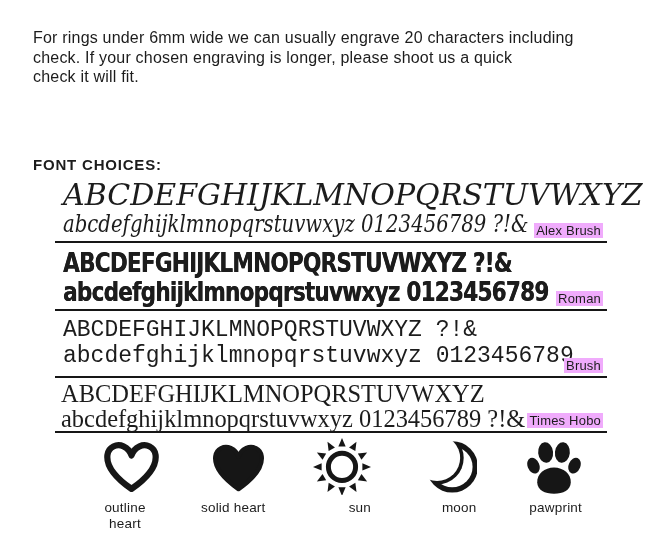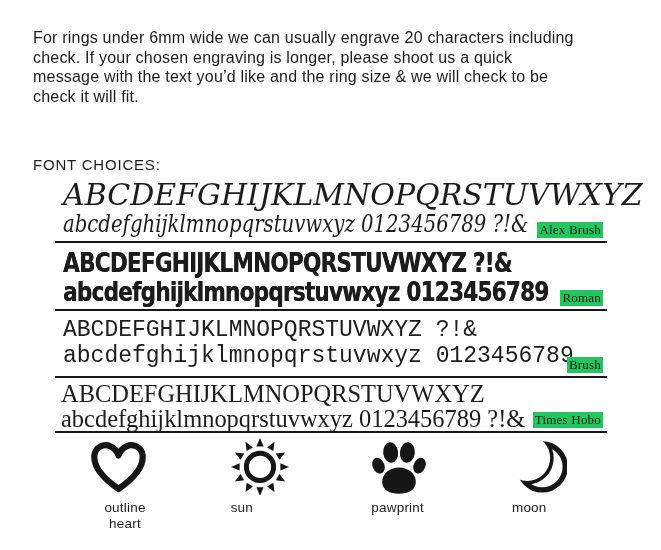--- a/index.html
+++ b/index.html
@@ -6,26 +6,26 @@
   body{
     width:661px;height:550px;overflow:hidden;background:#ffffff;
     font-family:"Liberation Sans", sans-serif;color:#1c1c1c;position:relative;
   }
   .page{position:absolute;inset:0;}
 
   
   .intro{position:absolute;left:33px;top:28px;font-size:16px;line-height:19.5px;letter-spacing:.2px;white-space:nowrap;}
 
   
-  .section-title{position:absolute;left:33px;top:156px;font-size:15px;font-weight:400;letter-spacing:.8px;}
+  .section-title{position:absolute;left:33px;top:156px;font-size:15px;font-weight:700;letter-spacing:.8px;}
 
   
   .font-block{position:absolute;left:55px;width:552px;}
   .rule{position:absolute;left:0;bottom:0;width:100%;height:2px;background:#161616;}
-  .font-label{position:absolute;right:4px;bottom:5px;font-size:13px;letter-spacing:.2px;background:#22c55e;padding:0 2px;font-family:Liberation Serif, serif;}
+  .font-label{position:absolute;right:4px;bottom:5px;font-size:13px;letter-spacing:.2px;background:#f0abfc;padding:0 2px;}
   .sample{white-space:nowrap;transform-origin:left center;}
 
   .block-alex{top:177px;height:66px;}
   .alex-upper{font-family:"DejaVu Serif", serif;font-style:italic;font-size:30px;line-height:32px;margin:2px 0 0 8px;}
   .alex-lower{font-family:"DejaVu Serif", serif;font-style:italic;font-size:24px;line-height:26px;margin-left:8px;transform:scaleX(.82);}
 
   .block-hobo{top:247px;height:64px;}
   .hobo-line{font-family:"DejaVu Sans", sans-serif;font-weight:bold;font-size:27px;line-height:29px;margin-left:8px;letter-spacing:-1px;transform:scaleX(.8);text-shadow:.4px 0 0 currentColor;}
   .hobo-line.first{margin-top:1px;}
 
@@ -33,33 +33,32 @@
   .nimbus-line{font-family:"Liberation Mono", monospace;font-size:23px;margin-left:8px;}
   .nimbus-upper{line-height:24px;margin-top:3px;}
   .nimbus-lower{line-height:29px;}
 
   .block-times{top:380px;height:53px;}
   .times-line{font-family:"Liberation Serif", serif;font-size:26px;line-height:24.5px;margin-left:6px;transform:scaleX(.94);}
   .times-line.first{margin-top:2px;}
 
   
   .symbols-row{position:absolute;left:90px;top:437px;width:492px;display:flex;justify-content:space-between;}
-  .symbol-item{width:70px;display:flex;flex-direction:column;align-items:flex-start;}
+  .symbol-item{width:70px;display:flex;flex-direction:column;align-items:flex-end;}
   .symbol-icon{height:58px;display:flex;align-items:flex-end;justify-content:center;}
   .symbol-label{margin-top:5px;font-size:13.5px;line-height:15.5px;text-align:center;letter-spacing:.2px;}
 </style>
 </head>
 <body>
 
 <div class="page">
 
   <div class="intro">
     <div>For rings under 6mm wide we can usually engrave 20 characters including</div>
     <div>check. If your chosen engraving is longer, please shoot us a quick</div>
-    <div>message with the text you’d like and the ring size &amp; we will check to be</div>
     <div>check it will fit.</div>
   </div>
 
   <div class="section-title">FONT CHOICES:</div>
 
   <section class="font-block block-alex">
     <div class="sample alex-upper">ABCDEFGHIJKLMNOPQRSTUVWXYZ</div>
     <div class="sample alex-lower">abcdefghijklmnopqrstuvwxyz 0123456789 ?!&amp;</div>
     <div class="font-label">Alex Brush</div>
     <div class="rule"></div>
@@ -90,20 +89,28 @@
 
     <div class="symbol-item">
       <div class="symbol-icon">
         <svg width="57" height="55" viewBox="0 0 64 60">
           <path d="M32 54 C 12 40 3.5 27.5 5 15.8 C 6.2 6.8 15.5 2.8 23 6.2 C 28 8.5 31 13 32 16.5 C 33 13 36 8.5 41 6.2 C 48.5 2.8 57.8 6.8 59 15.8 C 60.5 27.5 52 40 32 54 Z" fill="#ffffff" stroke="#161616" stroke-width="7" stroke-linejoin="round"></path>
         </svg>
       </div>
       <div class="symbol-label">outline heart</div>
     </div>
 
+    <div class="symbol-item">
+      <div class="symbol-icon">
+        <svg width="55" height="53" viewBox="0 0 64 60">
+          <path d="M32 54 C 12 40 3.5 27.5 5 15.8 C 6.2 6.8 15.5 2.8 23 6.2 C 28 8.5 31 13 32 16.5 C 33 13 36 8.5 41 6.2 C 48.5 2.8 57.8 6.8 59 15.8 C 60.5 27.5 52 40 32 54 Z" fill="#161616" stroke="#161616" stroke-width="5" stroke-linejoin="round"></path>
+        </svg>
+      </div>
+      <div class="symbol-label">solid heart</div>
+    </div>
 
 
     <div class="symbol-item">
       <div class="symbol-icon">
         <svg width="58" height="58" viewBox="0 0 64 64">
           <defs>
               <path id="ray" d="M32 1 L28 10.5 L36 10.5 Z"></path>
             </defs>
           <g fill="#161616">
             <use href="#ray"></use>
@@ -120,48 +127,48 @@
             <use href="#ray" transform="rotate(330 32 33)"></use>
           </g>
           <circle cx="32" cy="33" r="15" fill="#ffffff" stroke="#161616" stroke-width="5.5"></circle>
         </svg>
       </div>
       <div class="symbol-label">sun</div>
     </div>
 
     <div class="symbol-item">
       <div class="symbol-icon">
-        <svg width="56" height="55" viewBox="0 0 60 58">
-          <g fill="#161616">
-            <ellipse cx="8" cy="27" rx="6.3" ry="8.8" transform="rotate(-22 8 27)"></ellipse>
-            <ellipse cx="21" cy="13" rx="8" ry="11" transform="rotate(-6 21 13)"></ellipse>
-            <ellipse cx="39" cy="13" rx="8" ry="11" transform="rotate(6 39 13)"></ellipse>
-            <ellipse cx="52" cy="27" rx="6.3" ry="8.8" transform="rotate(22 52 27)"></ellipse>
-            <path d="M30 29 C 40 29 48.5 36 48 45 C 47.5 53.5 40 57 30 57 C 20 57 12.5 53.5 12 45 C 11.5 36 20 29 30 29 Z"></path>
-          </g>
-        </svg>
-      </div>
-      <div class="symbol-label">pawprint</div>
-    </div>
-
-    <div class="symbol-item">
-      <div class="symbol-icon">
         <svg width="55" height="58" viewBox="0 0 62 64">
           <defs>
             <mask id="moon-outer">
                 <rect width="62" height="64" fill="#fff"></rect>
                 <circle cx="17" cy="23" r="26" fill="#000"></circle>
               </mask>
             <mask id="moon-inner">
                 <rect width="62" height="64" fill="#fff"></rect>
                 <circle cx="17" cy="23" r="30" fill="#000"></circle>
               </mask>
           </defs>
           <circle cx="34" cy="33" r="29" fill="#161616" mask="url(#moon-outer)"></circle>
           <circle cx="34" cy="33" r="23" fill="#ffffff" mask="url(#moon-inner)"></circle>
         </svg>
       </div>
       <div class="symbol-label">moon</div>
     </div>
 
+    <div class="symbol-item">
+      <div class="symbol-icon">
+        <svg width="56" height="55" viewBox="0 0 60 58">
+          <g fill="#161616">
+            <ellipse cx="8" cy="27" rx="6.3" ry="8.8" transform="rotate(-22 8 27)"></ellipse>
+            <ellipse cx="21" cy="13" rx="8" ry="11" transform="rotate(-6 21 13)"></ellipse>
+            <ellipse cx="39" cy="13" rx="8" ry="11" transform="rotate(6 39 13)"></ellipse>
+            <ellipse cx="52" cy="27" rx="6.3" ry="8.8" transform="rotate(22 52 27)"></ellipse>
+            <path d="M30 29 C 40 29 48.5 36 48 45 C 47.5 53.5 40 57 30 57 C 20 57 12.5 53.5 12 45 C 11.5 36 20 29 30 29 Z"></path>
+          </g>
+        </svg>
+      </div>
+      <div class="symbol-label">pawprint</div>
+    </div>
+
 
   </div>
 </div>
 
 </body></html>

